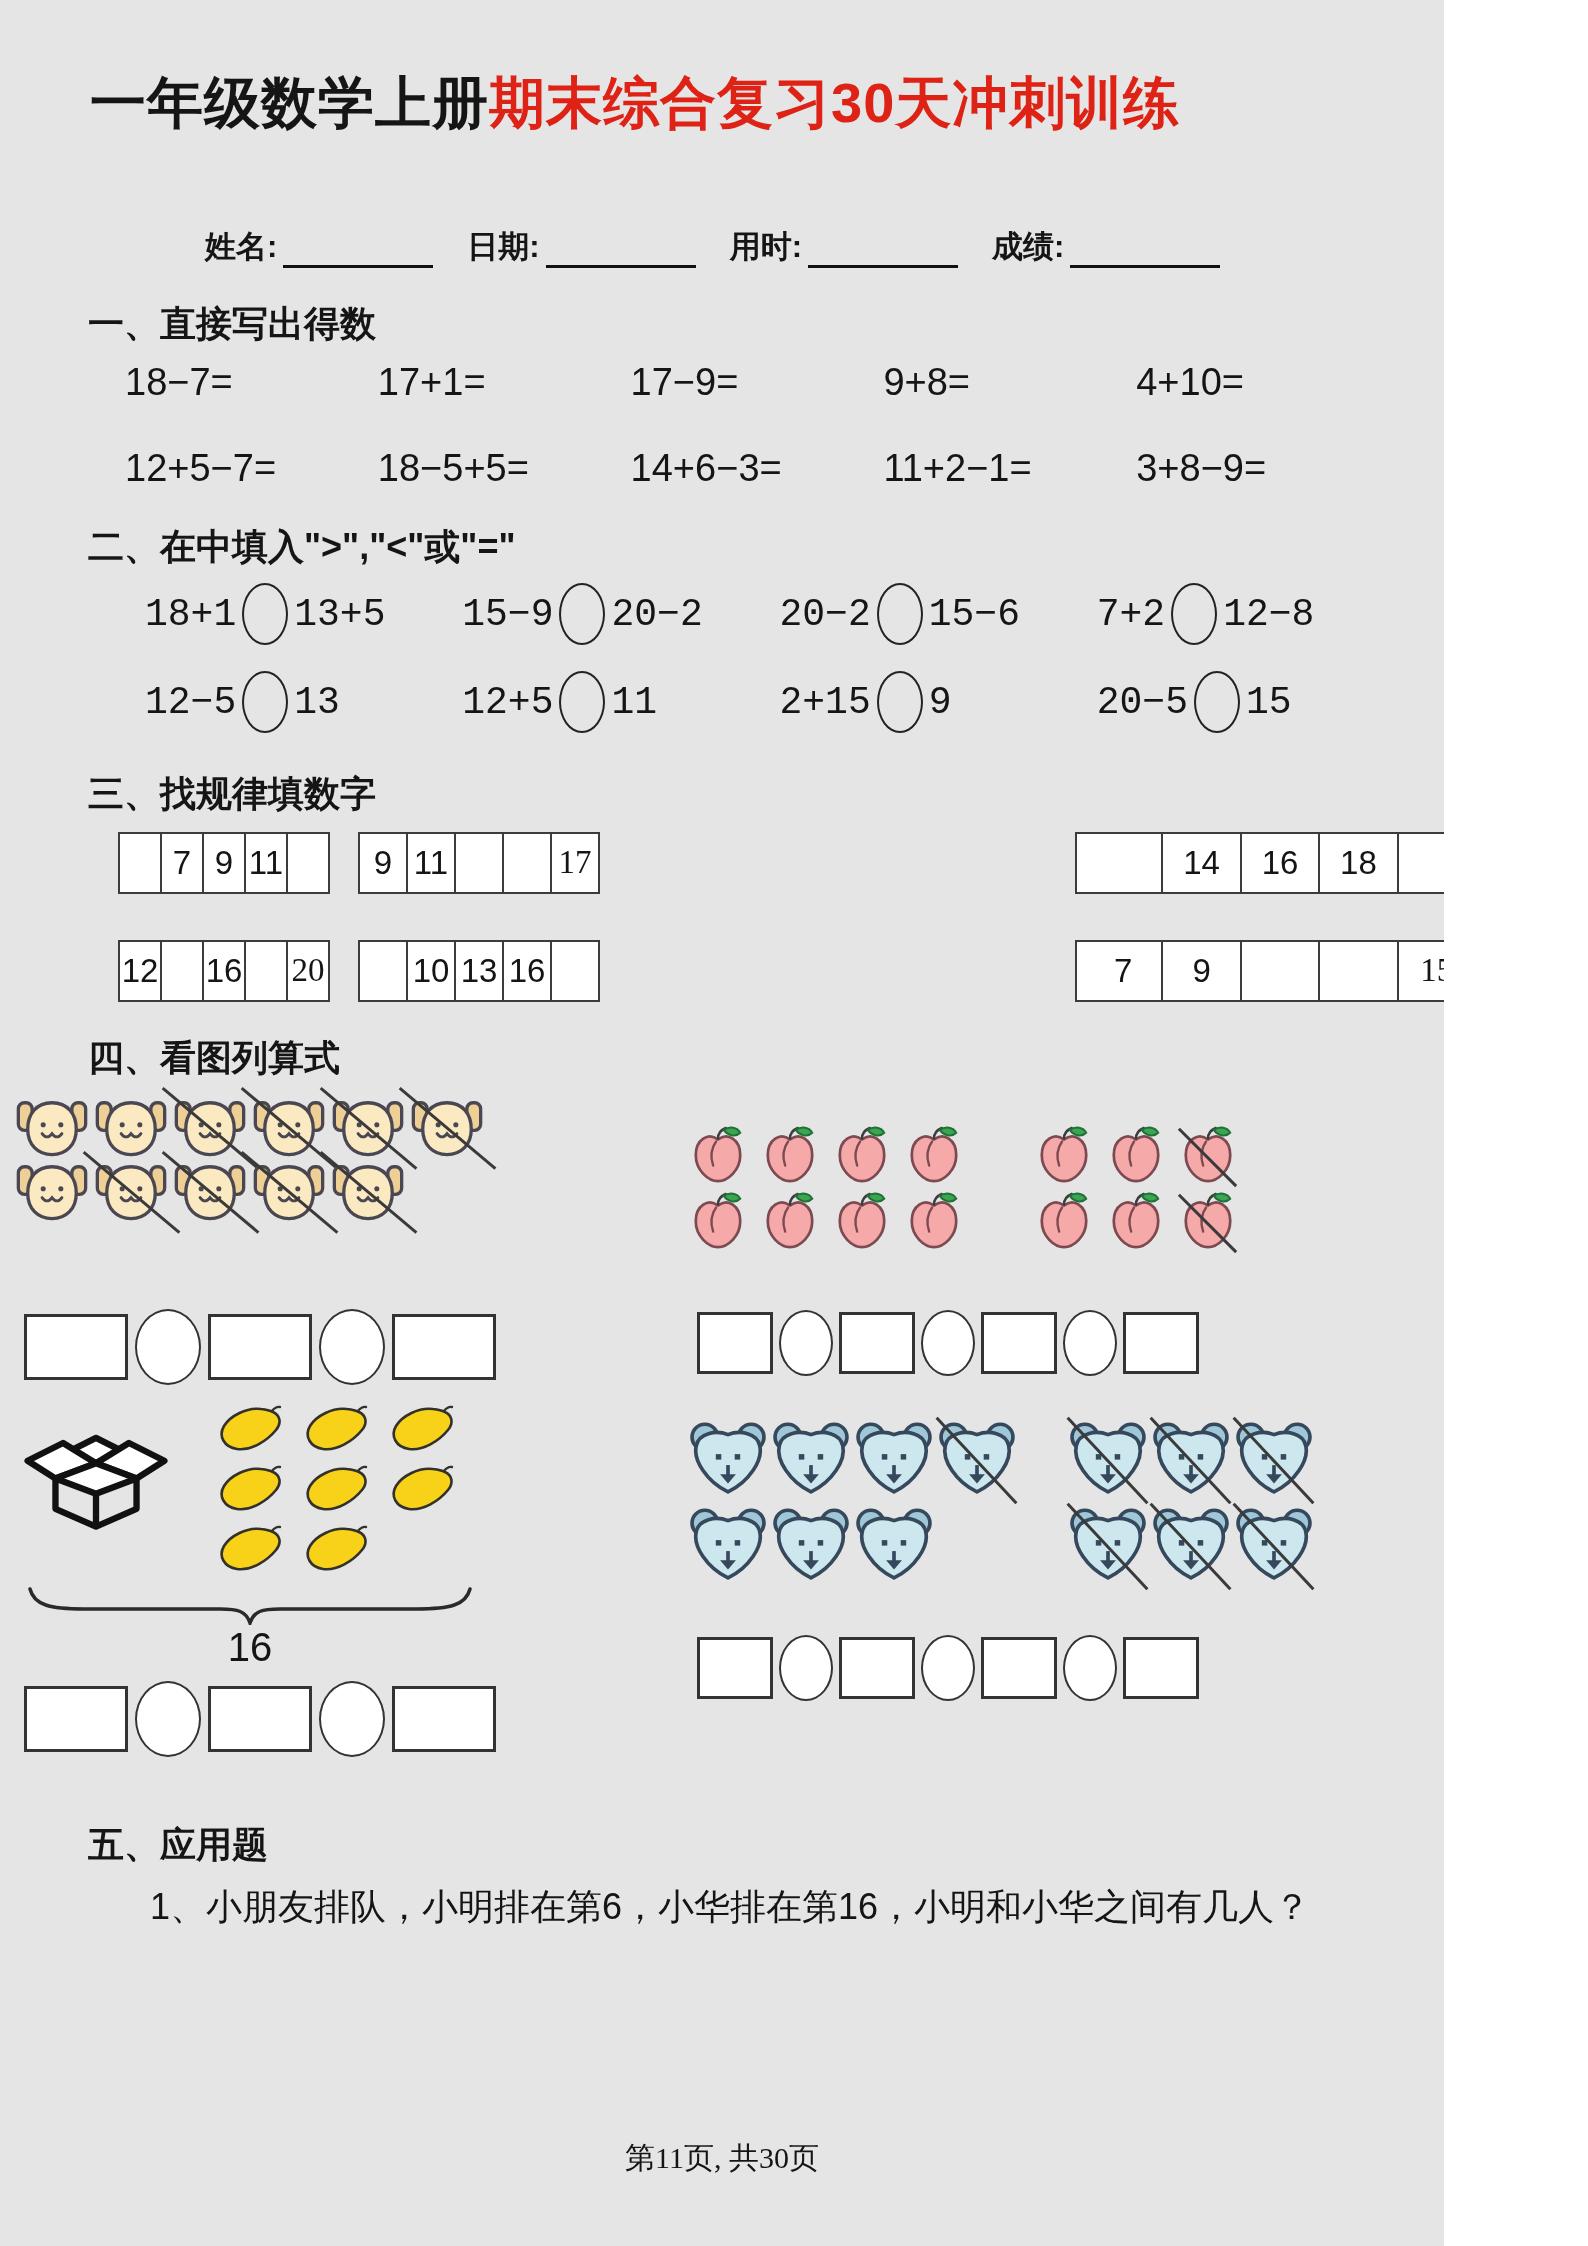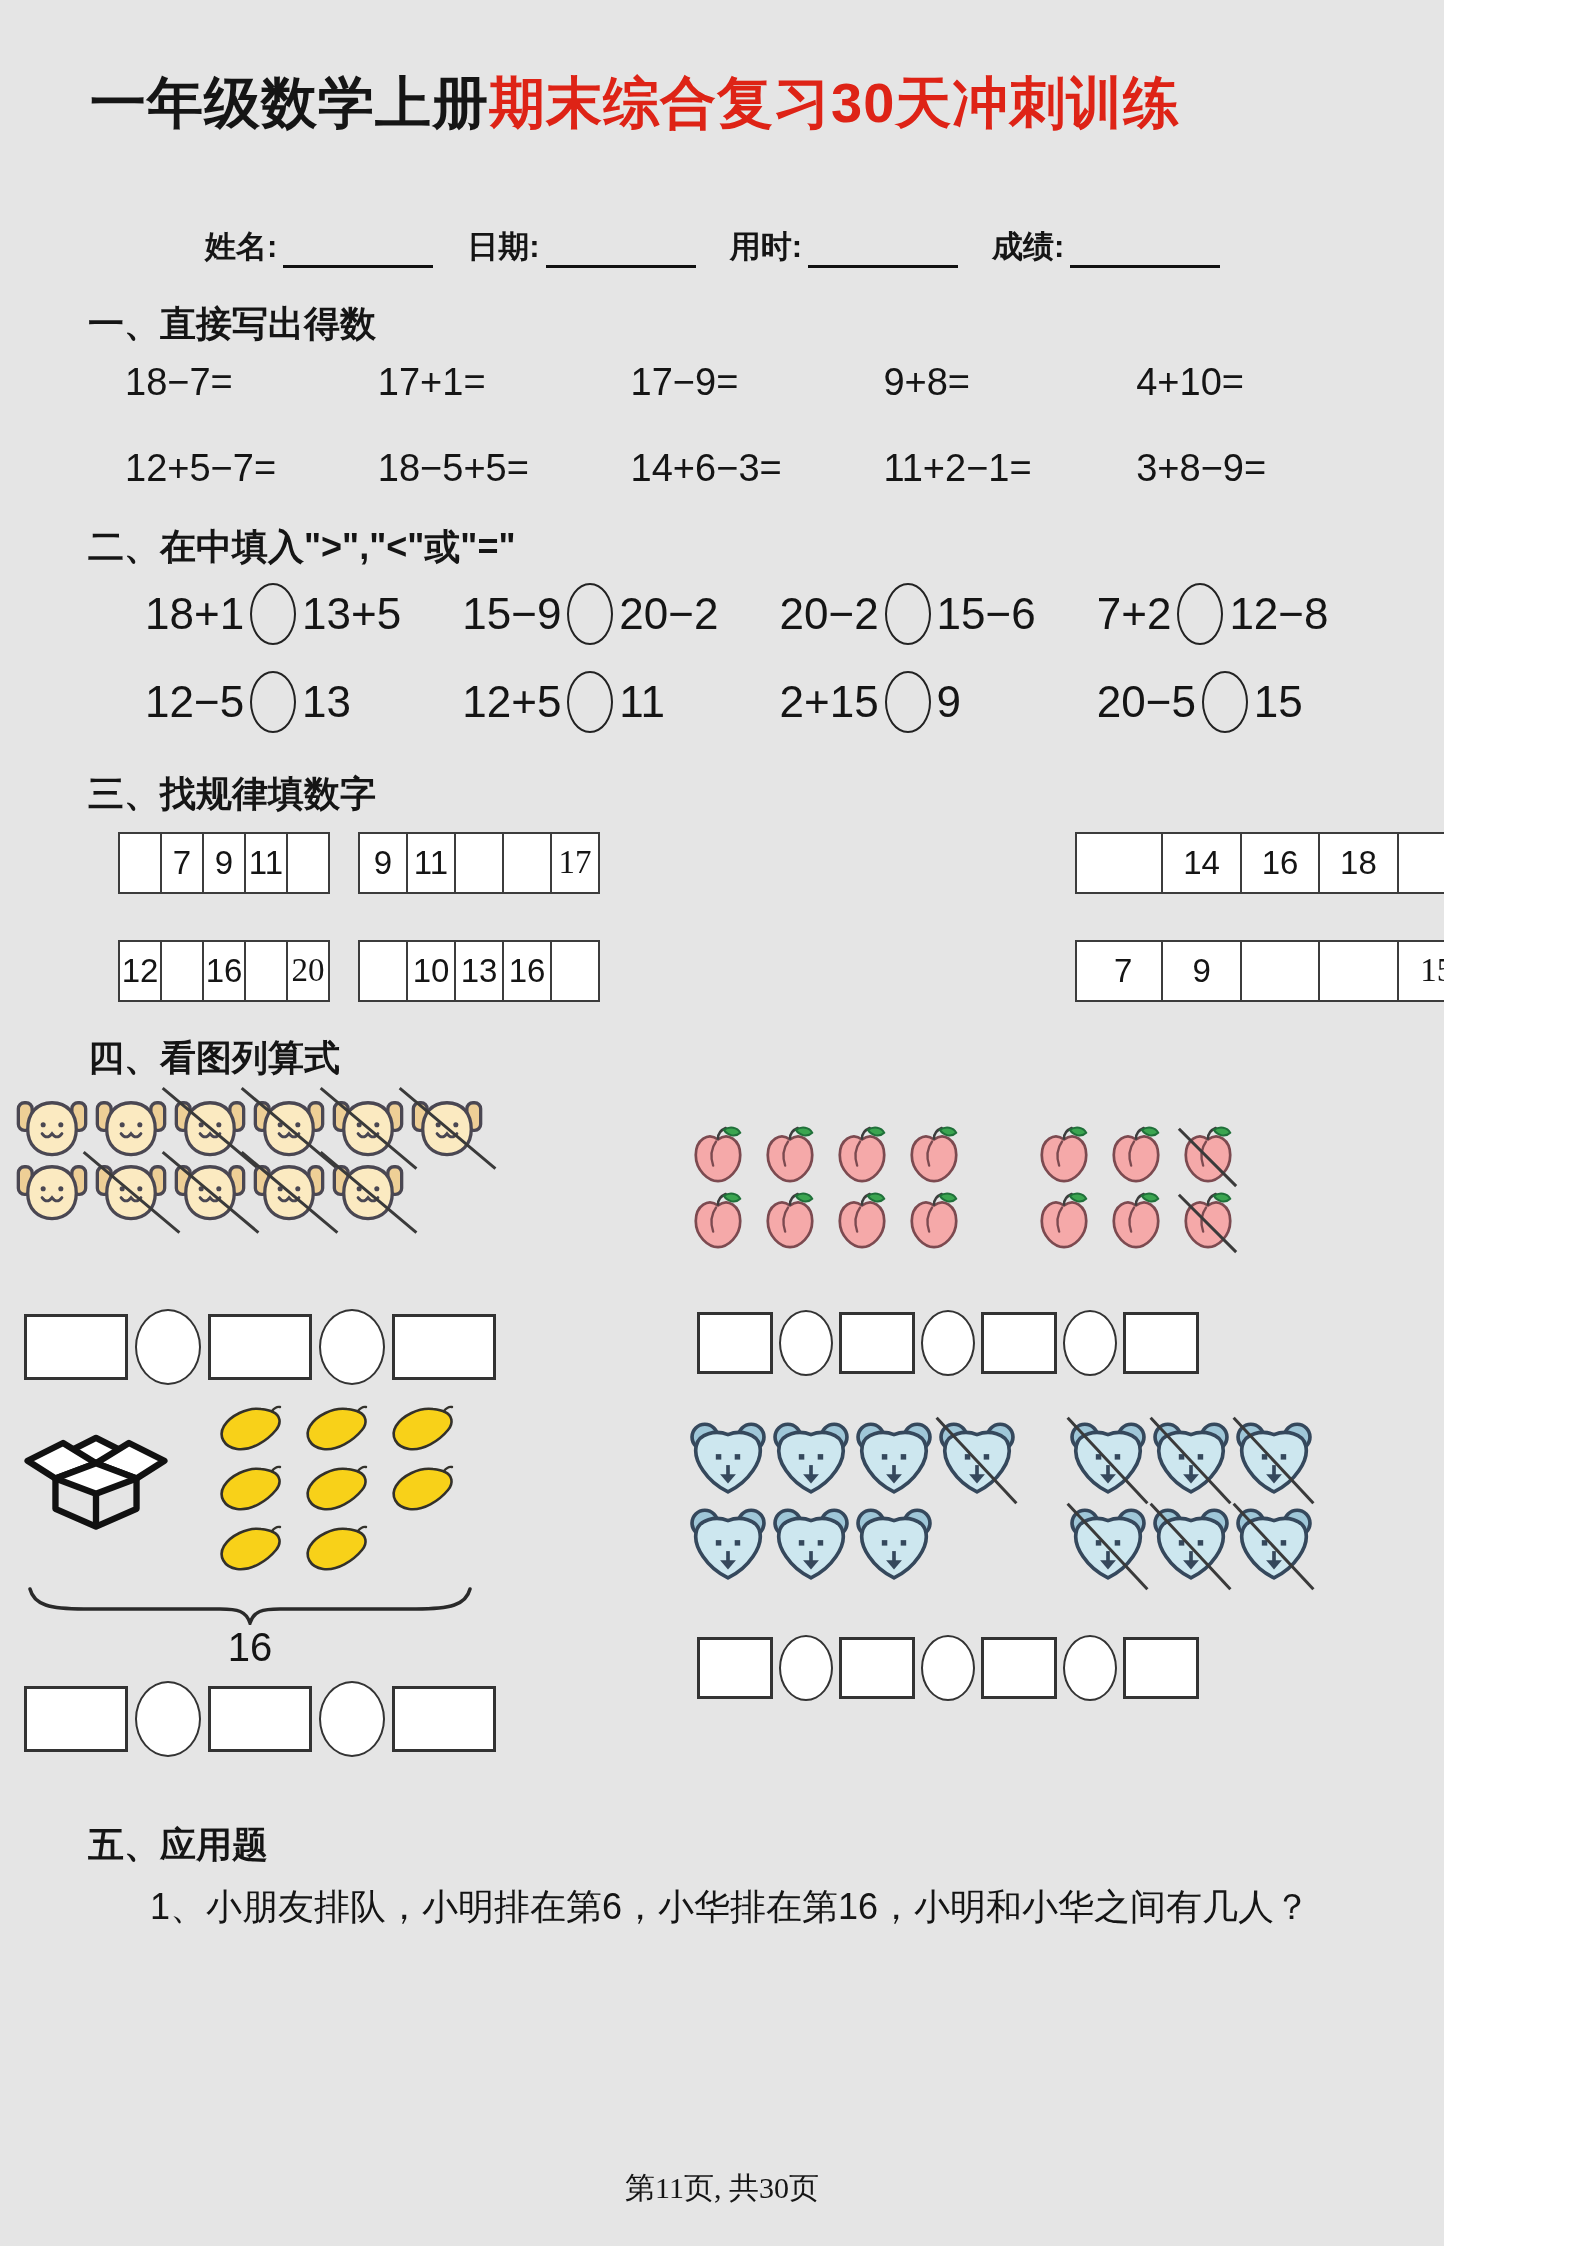--- a/index.html
+++ b/index.html
@@ -10,21 +10,21 @@
   }
   .title{margin:66px 0 0 90px;font-size:56px;font-weight:bold;white-space:nowrap;letter-spacing:1px;}
   .title .red{color:#de2316;}
   .meta-row{display:flex;margin:84px 16px 0 205px;font-size:31px;font-weight:bold;gap:34px;white-space:nowrap;}
   .meta-field{display:inline-flex;align-items:flex-end;}
   .meta-line{display:inline-block;width:150px;height:30px;border-bottom:3px solid #111;margin-left:6px;}
   h2.sec{margin:34px 0 0 88px;font-size:36px;font-weight:bold;line-height:1.2;}
   .s1h{margin-top:34px;}
   .calc-row{display:grid;grid-template-columns:repeat(5,1fr);margin:14px 55px 0 125px;font-size:38px;line-height:46px;}
   .calc-row.r2{margin-top:40px;}
-  .cmp-row{display:grid;grid-template-columns:repeat(4,1fr);margin:10px 30px 0 145px;font-size:44px;}
+  .cmp-row{display:grid;grid-template-columns:repeat(4,1fr);margin:10px 30px 0 145px;font-size:38px;font-family:Liberation Mono, monospace;}
   .cmp-row.r2{margin-top:16px;}
   .cmp-item{display:flex;align-items:center;white-space:nowrap;height:72px;}
   .cmp-circle{display:inline-block;width:46px;height:62px;border:2.5px solid #222;border-radius:50%;margin:0 6px;box-sizing:border-box;}
   .seq-row{position:relative;height:62px;margin-top:16px;}
   .seq-row.r2{margin-top:46px;}
   .seq-table{position:absolute;top:0;height:62px;display:flex;border:2px solid #3c3c3c;box-sizing:border-box;background:#fff;}
   .seq-table.p1{left:118px;width:212px;}
   .seq-table.p2{left:358px;width:242px;}
   .seq-table.p3{left:1075px;width:402px;padding-left:8px;}
   .seq-cell{flex:1;border-right:2px solid #3c3c3c;display:flex;align-items:center;justify-content:center;font-size:33px;}
@@ -58,21 +58,21 @@
   #ansPeach{margin-top:55px;margin-left:8px;}
   #ansMouse{margin-top:42px;margin-left:8px;}
   #ansMango{margin-top:12px;margin-left:10px;}
   .mango-block{display:flex;margin-top:16px;margin-left:6px;}
   .box-wrap{width:152px;height:132px;margin-top:14px;flex:none;}
   .mango-grid{margin-left:42px;display:flex;flex-direction:column;margin-top:2px;}
   .brace-wrap{width:452px;margin:2px 0 0 10px;text-align:center;}
   .brace-svg{display:block;width:452px;height:40px;}
   .brace-label{font-size:40px;line-height:44px;}
   .problem{margin:16px 60px 0 150px;font-size:36px;line-height:1.4;}
-  .footer{position:absolute;bottom:37px;left:0;width:100%;text-align:center;font-size:30px;
+  .footer{position:absolute;bottom:67px;left:0;width:100%;text-align:center;font-size:30px;
     font-family:"Liberation Serif","DejaVu Serif",serif;}
 </style>
 </head>
 <body>
 
 <div class="page">
 
   <div class="title">
     <span>一年级数学上册</span><span class="red">期末综合复习30天冲刺训练</span>
   </div>

